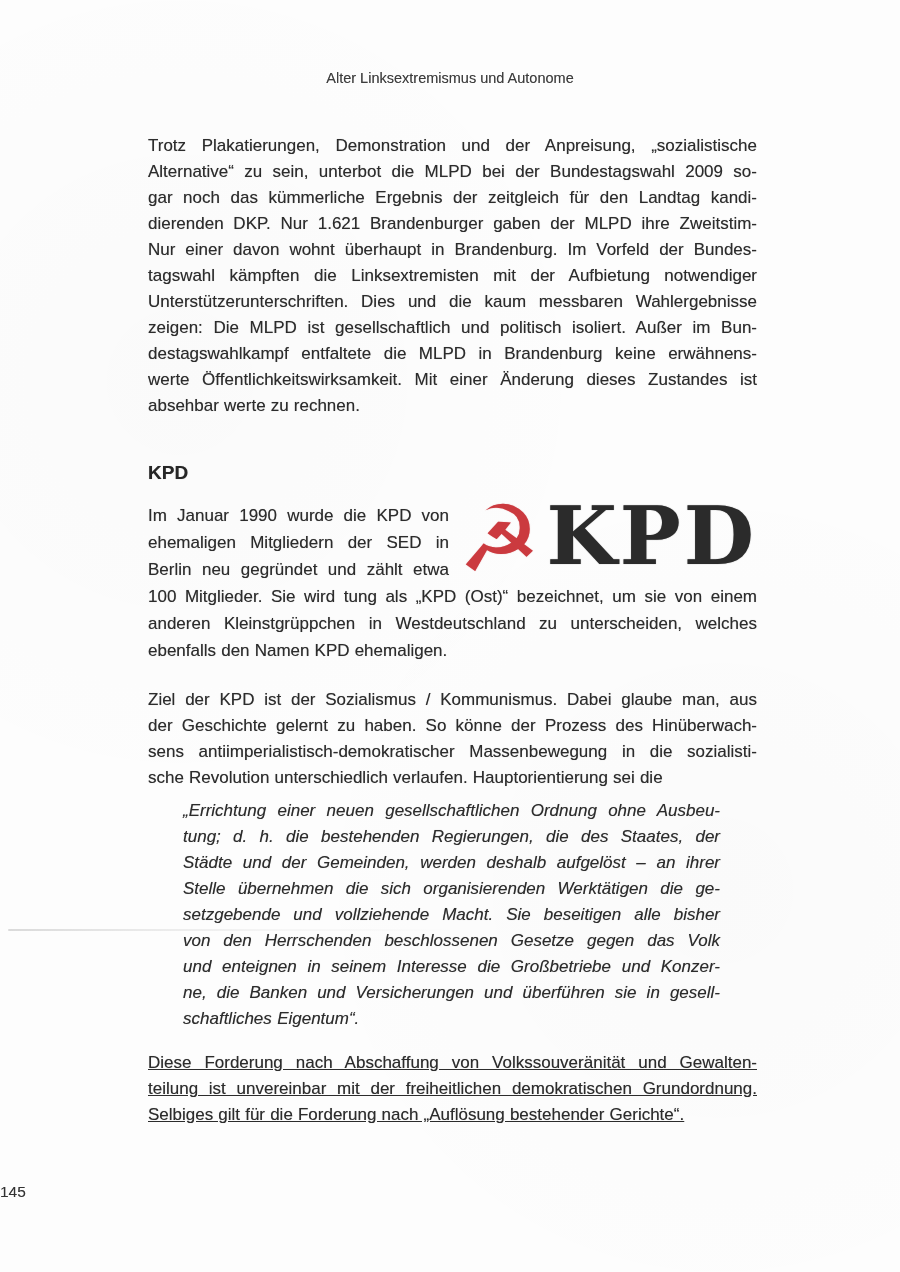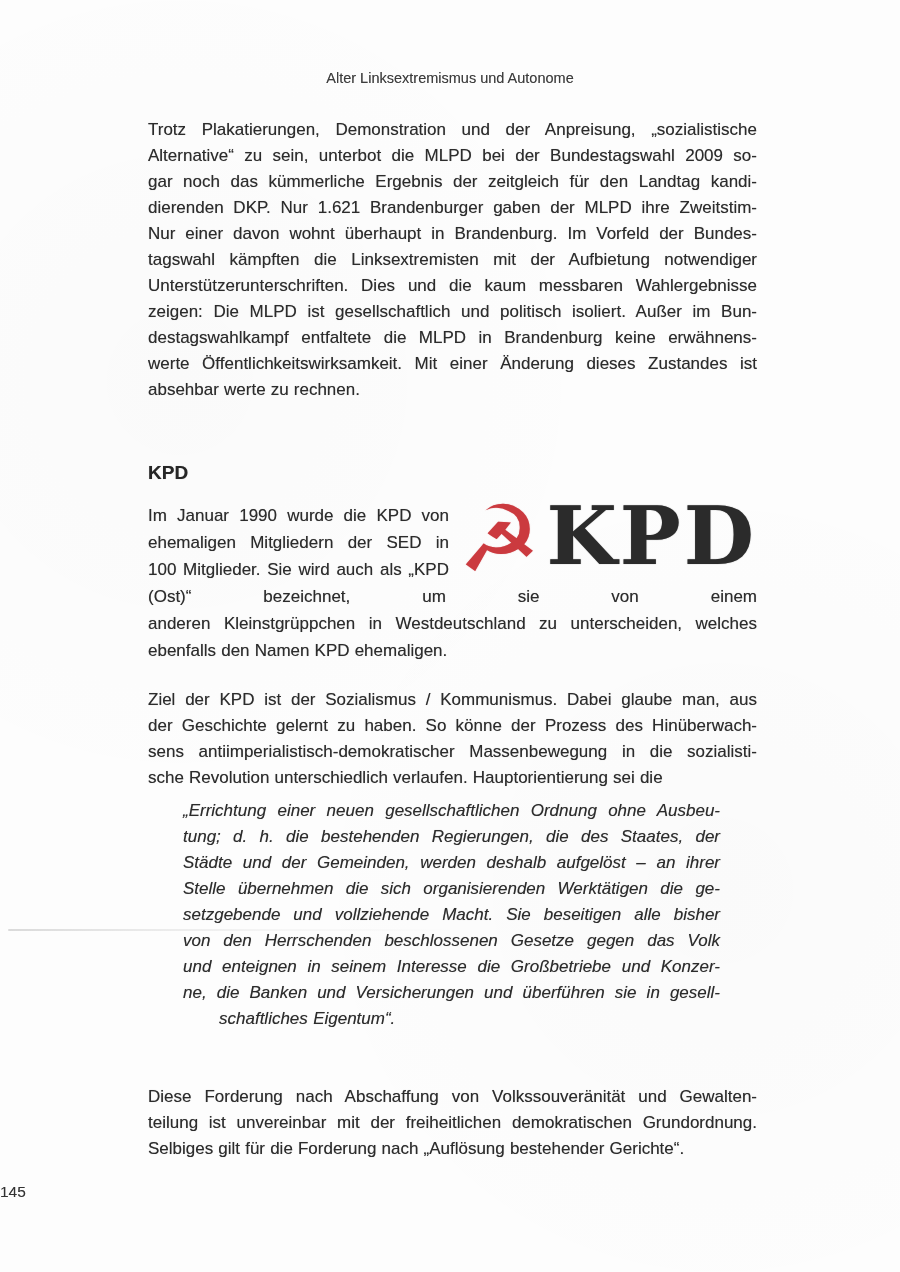--- a/index.html
+++ b/index.html
@@ -46,21 +46,21 @@
     word-spacing: 0.4px;
   }
   .tline {
     text-align: justify;
     text-align-last: justify;
     white-space: normal;
   }
   .para .tline:last-child {
     text-align-last: left;
   }
-  .p1 { top: 117px; }
+  .p1 { top: 133px; }
   .heading-kpd {
     position: absolute;
     left: 148px;
     top: 462px;
     font-size: 19px;
     font-weight: bold;
     color: #262626;
     text-shadow: 0 0 0.7px rgba(0,0,0,0.45);
   }
   .p2 { top: 502px; line-height: 27px; }
@@ -69,22 +69,22 @@
     position: absolute;
     left: 183px;
     width: 537px;
     top: 798px;
     font-size: 17px;
     line-height: 26px;
     font-style: italic;
     text-shadow: 0 0 0.7px rgba(0,0,0,0.40);
     word-spacing: 0.6px;
   }
-  .quoteblock .tline:last-child { text-align-last: left; margin-left: 36px; }
-  .p4 { top: 1084px; }
+  .quoteblock .tline:last-child { text-align-last: left; }
+  .p4 { top: 1050px; text-decoration: underline; }
   .page-number {
     position: absolute;
     top: 1183px;
     left: 0;
     width: 890px;
     font-size: 15.5px;
     color: #333333;
     text-shadow: 0 0 0.6px rgba(0,0,0,0.35);
   }
   
@@ -157,21 +157,22 @@
 
   <div class="heading-kpd">KPD</div>
 
   <div class="bodyblock para p2">
     <span class="kpd-logo">
       <span class="hs-glyph">☭</span>
       <span class="kpd-logo-text">KPD</span>
     </span>
   <div class="tline">Im Januar 1990 wurde die KPD von</div>
       <div class="tline">ehemaligen Mitgliedern der SED in</div>
-      <div class="tline">100 Mitglieder. Sie wird auch als „KPD (Ost)“ bezeichnet, um sie von einem</div>
+      <div class="tline">Berlin neu gegründet und zählt etwa</div>
+      <div class="tline">100 Mitglieder. Sie wird tung als „KPD (Ost)“ bezeichnet, um sie von einem</div>
       <div class="tline">anderen Kleinstgrüppchen in Westdeutschland zu unterscheiden, welches</div>
       <div class="tline">ebenfalls den Namen KPD ehemaligen.</div>
     </div>
 
   <div class="bodyblock para p3">
       <div class="tline">Ziel der KPD ist der Sozialismus / Kommunismus. Dabei glaube man, aus</div>
       <div class="tline">der Geschichte gelernt zu haben. So könne der Prozess des Hinüberwach-</div>
       <div class="tline">sens antiimperialistisch-demokratischer Massenbewegung in die sozialisti-</div>
       <div class="tline">sche Revolution unterschiedlich verlaufen. Hauptorientierung sei die</div>
     </div>

